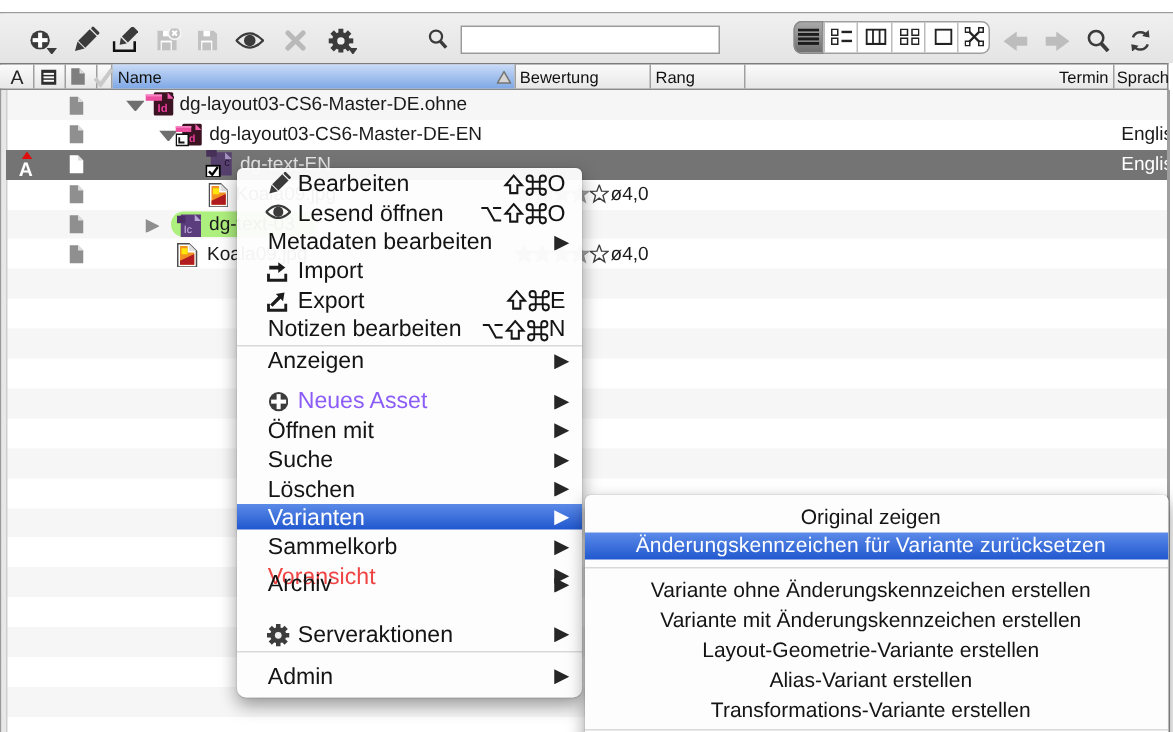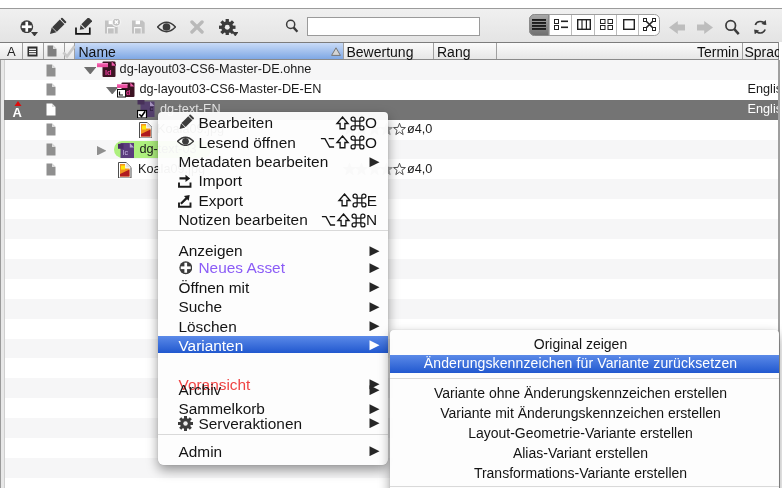--- a/index.html
+++ b/index.html
@@ -1,18 +1,18 @@
 <!DOCTYPE html>
 <html><head><meta charset="utf-8"><style>
 *{margin:0;padding:0;box-sizing:border-box;}
 svg{display:block;}
 html,body{width:782px;height:488px;overflow:hidden;background:#fff;font-family:"Liberation Sans",sans-serif;}
 .abs{position:absolute;}
 #stage{position:relative;width:782px;height:488px;}
-.hdrtxt{font-size:14px;color:#111;line-height:16px;white-space:pre;}
+.hdrtxt{font-size:11px;color:#111;line-height:16px;white-space:pre;}
 .rowtxt{font-size:12.7px;color:#1b1b1b;line-height:19.9px;white-space:pre;}
 .mi{position:absolute;left:0;width:100%;height:19.4px;font-size:15.4px;color:#141414;line-height:19.4px;white-space:pre;text-align:center;}
 .mi .lbl{position:absolute;left:20.5px;top:0;}
 .mi .lbl2{position:absolute;left:40.5px;top:0;}
 .mi .arr{position:absolute;left:210.5px;top:4.5px;line-height:0;}.mi .arr svg{display:block;}
 .mi .sc{position:absolute;right:11px;top:0;display:flex;align-items:center;height:19.4px;}
 .mi .sc span{font-size:15.4px;}
 .mi .sc svg{margin-top:1px;}
 .sep{position:absolute;left:0;width:100%;border-top:1px solid #d9d9d9;}
 .smi{position:absolute;left:11px;width:360px;height:19.9px;font-size:14px;color:#141414;line-height:19.9px;white-space:pre;text-align:center;}
@@ -459,21 +459,21 @@
             <path d="M2,8.5 V12.8 H13.5 V8.5" fill="none" stroke="#1c1c1c" stroke-width="1.9"></path>
             <path d="M2.5,3.2 H8.5 V0.8 L13.2,4.4 L8.5,8 V5.6 H2.5 Z" fill="#1c1c1c"></path>
           </svg></div><span class="lbl2" style="color:#141414">Import</span></div>
       <div class="mi" style="top:98.2px;"><span class="lbl" style="color:#141414">Notizen bearbeiten</span><span class="sc"><svg width="15" height="15" viewBox="0 0 15 15" style="">
             <path d="M0.8999999999999999,3.5999999999999996 H4.95 L9.6,12.0 H14.1 M8.7,3.5999999999999996 H14.1" fill="none" stroke="#161616" stroke-width="1.35"></path>
           </svg><svg width="15" height="15" viewBox="0 0 15 15" style="">
             <path d="M7.5,1.05 L13.05,7.5 H9.9 V12.75 H5.1000000000000005 V7.5 H1.9500000000000002 Z" fill="none" stroke="#161616" stroke-width="1.35"></path>
           </svg><svg width="15" height="15" viewBox="0 0 15 15" style="">
             <path d="M5.16 5.16 H9.84 V9.84 H5.16 Z M5.16 5.16 L5.16 3.09 A2.06 2.06 0 1 0 3.09 5.16 Z M9.84 5.16 L9.84 3.09 A2.06 2.06 0 1 1 11.91 5.16 Z M9.84 9.84 L11.91 9.84 A2.06 2.06 0 1 1 9.84 11.91 Z M5.16 9.84 L5.16 11.91 A2.06 2.06 0 1 1 3.09 9.84 Z" fill="none" stroke="#161616" stroke-width="1.25"></path>
           </svg><span>N</span></span></div>
-      <div class="mi" style="top:129px;"><span class="lbl" style="color:#141414">Anzeigen</span><span class="arr"><svg width="11" height="10.4" viewBox="0 0 11 10.4" style="">
+      <div class="mi" style="top:119px;"><span class="lbl" style="color:#141414">Anzeigen</span><span class="arr"><svg width="11" height="10.4" viewBox="0 0 11 10.4" style="">
             <path d="M0.5,0.2 v10 l10,-5 z" fill="#262626"></path>
           </svg></span></div>
       <div class="mi" style="top:146.3px;"><div class="abs" style="left:20.5px;top:3px;"><svg width="13.5" height="13.5" viewBox="0 0 13.5 13.5" style="">
             <circle cx="6.75" cy="6.75" r="6.45" fill="#3c3c3c"></circle>
     <rect x="5.4" y="1.7550000000000001" width="2.7" height="9.99" fill="#fff"></rect>
     <rect x="1.7550000000000001" y="5.4" width="9.99" height="2.7" fill="#fff"></rect>
           </svg></div><span class="lbl2" style="color:#8b5cf6">Neues Asset</span><span class="arr"><svg width="11" height="10.4" viewBox="0 0 11 10.4" style="">
             <path d="M0.5,0.2 v10 l10,-5 z" fill="#262626"></path>
           </svg></span></div>
       <div class="mi" style="top:165.7px;"><span class="lbl" style="color:#141414">Öffnen mit</span><span class="arr"><svg width="11" height="10.4" viewBox="0 0 11 10.4" style="">
@@ -481,21 +481,21 @@
           </svg></span></div>
       <div class="mi" style="top:185.1px;"><span class="lbl" style="color:#141414">Suche</span><span class="arr"><svg width="11" height="10.4" viewBox="0 0 11 10.4" style="">
             <path d="M0.5,0.2 v10 l10,-5 z" fill="#262626"></path>
           </svg></span></div>
       <div class="mi" style="top:204.5px;"><span class="lbl" style="color:#141414">Löschen</span><span class="arr"><svg width="11" height="10.4" viewBox="0 0 11 10.4" style="">
             <path d="M0.5,0.2 v10 l10,-5 z" fill="#262626"></path>
           </svg></span></div>
       <div class="mi" style="top:223.9px;"><span class="lbl" style="color:#fff">Varianten</span><span class="arr"><svg width="11" height="10.4" viewBox="0 0 11 10.4" style="">
             <path d="M0.5,0.2 v10 l10,-5 z" fill="#fff"></path>
           </svg></span></div>
-      <div class="mi" style="top:243.3px;margin-top:44px;"><span class="lbl" style="color:#141414">Sammelkorb</span><span class="arr"><svg width="11" height="10.4" viewBox="0 0 11 10.4" style="">
+      <div class="mi" style="top:243.3px;"><span class="lbl" style="color:#141414">Sammelkorb</span><span class="arr"><svg width="11" height="10.4" viewBox="0 0 11 10.4" style="">
             <path d="M0.5,0.2 v10 l10,-5 z" fill="#262626"></path>
           </svg></span></div>
       <div class="mi" style="top:262.7px;"><span class="lbl" style="color:#ef4444">Voransicht</span><span class="arr"><svg width="11" height="10.4" viewBox="0 0 11 10.4" style="">
             <path d="M0.5,0.2 v10 l10,-5 z" fill="#262626"></path>
           </svg></span></div>
       <div class="mi" style="top:268px;"><span class="lbl" style="color:#141414">Archiv</span><span class="arr"><svg width="11" height="10.4" viewBox="0 0 11 10.4" style="">
             <path d="M0.5,0.2 v10 l10,-5 z" fill="#262626"></path>
           </svg></span></div>
       <div class="mi" style="top:301.5px;"><div class="abs" style="left:19.5px;top:2.3px;"><svg width="15" height="15" viewBox="0 0 15 15" style="">
             <rect x="6.0" y="0" width="3.0" height="3.9000000000000004" fill="#3c3c3c" transform="rotate(0.0 7.5 7.5)"></rect>

